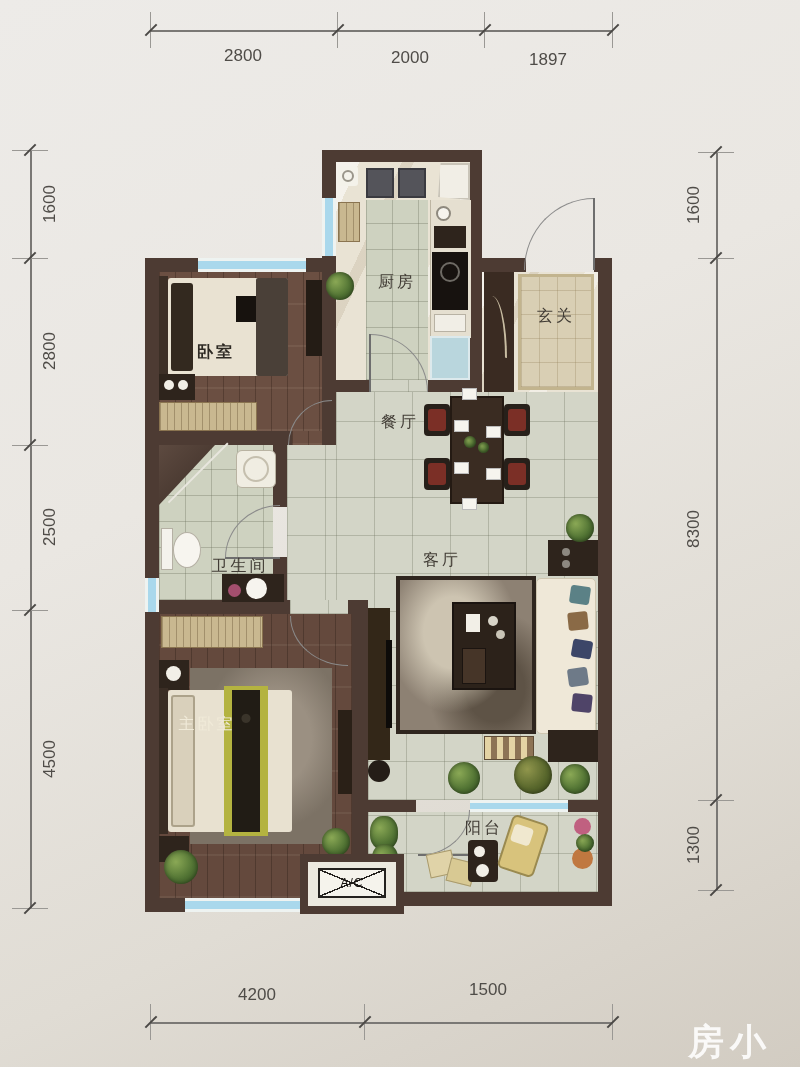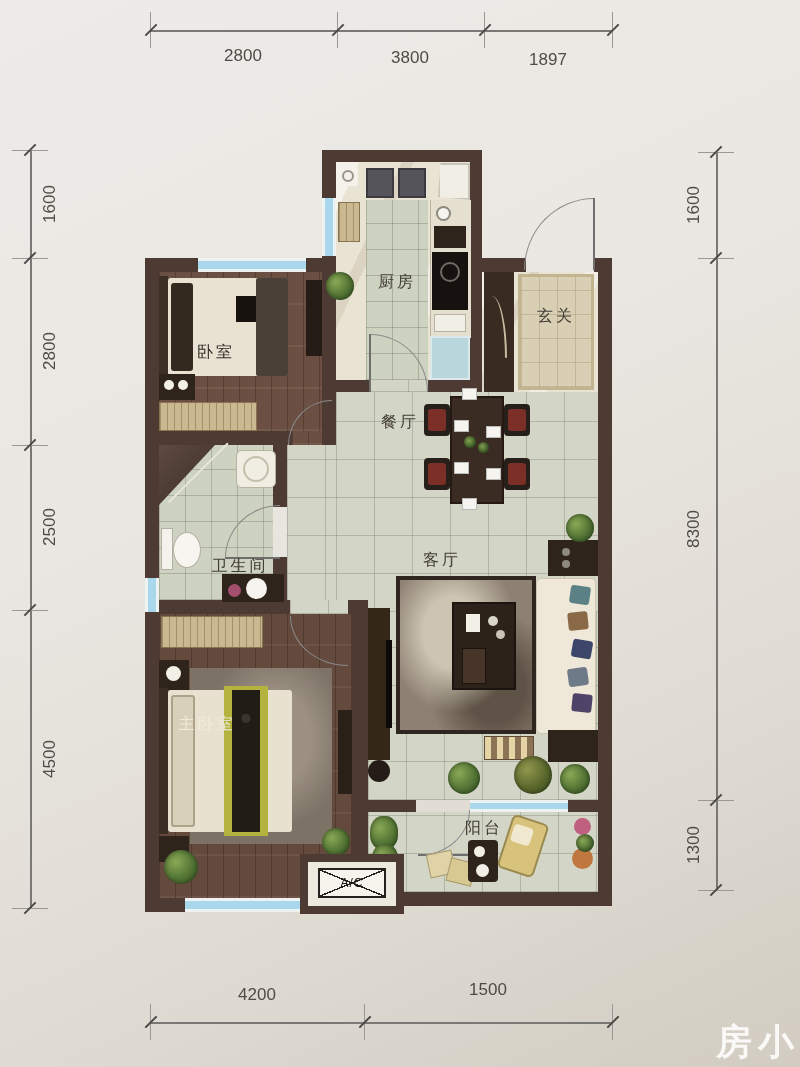--- a/index.html
+++ b/index.html
@@ -1,18 +1,18 @@
 <!DOCTYPE html>
 <html><head>
 <meta charset="utf-8">
 <style>
   html,body{margin:0;padding:0;}
   .page{position:relative;width:800px;height:1067px;overflow:hidden;
         font-family:"Liberation Sans","DejaVu Sans",sans-serif;
-        background:linear-gradient(155deg,#edebe8 0%,#eae7e2 40%,#e0dcd4 72%,#d2ccc2 100%);text-align:right;}
+        background:linear-gradient(155deg,#edebe8 0%,#eae7e2 40%,#e0dcd4 72%,#d2ccc2 100%);}
   
   .dlh{position:absolute;height:1.5px;background:#7a7875;}
   .dlv{position:absolute;width:1.5px;background:#7a7875;}
   .xt{position:absolute;width:1px;background:#9a9894;}
   .xt::after{content:"";position:absolute;left:-7.5px;top:50%;width:16px;height:2px;background:#4a4845;
              transform:translateY(-50%) rotate(-45deg);}
   .xl{position:absolute;height:1px;background:#9a9894;}
   .xl::after{content:"";position:absolute;left:50%;top:0;width:16px;height:2px;background:#4a4845;
              transform:translate(-50%,-50%) rotate(-45deg);}
   .dim{position:absolute;font-size:17px;color:#4f4c48;transform:translate(-50%,-50%);white-space:nowrap;}
@@ -58,21 +58,21 @@
 <body>
 
 <div class="page">
 
   <div class="dlh" style="left:150px;top:30px;width:462px;"></div>
   <div class="xt" style="left:150px;top:12px;height:36px;"></div>
   <div class="xt" style="left:337px;top:12px;height:36px;"></div>
   <div class="xt" style="left:484px;top:12px;height:36px;"></div>
   <div class="xt" style="left:612px;top:12px;height:36px;"></div>
   <span class="dim" style="left:243px;top:56px;">2800</span>
-  <span class="dim" style="left:410px;top:58px;">3800</span>
+  <span class="dim" style="left:410px;top:58px;">2000</span>
   <span class="dim" style="left:548px;top:60px;">1897</span>
 
   <div class="dlh" style="left:150px;top:1022px;width:462px;"></div>
   <div class="xt" style="left:150px;top:1004px;height:36px;"></div>
   <div class="xt" style="left:364px;top:1004px;height:36px;"></div>
   <div class="xt" style="left:612px;top:1004px;height:36px;"></div>
   <span class="dim" style="left:257px;top:995px;">4200</span>
   <span class="dim" style="left:488px;top:990px;">1500</span>
 
   <div class="dlv" style="left:30px;top:150px;height:758px;"></div>
@@ -265,21 +265,21 @@
   <div class="plant" style="left:576px;top:834px;width:18px;height:18px;"></div>
 
   <div class="f" style="left:300px;top:854px;width:104px;height:60px;background:#4d3b33;"></div>
   <div class="f" style="left:308px;top:862px;width:88px;height:44px;background:#ece9df;"></div>
   <div class="acx" style="left:318px;top:868px;width:68px;height:30px;">
     <span class="aclabel">A/C</span>
   </div>
 
   <span class="rlabel" style="left:397px;top:282px;">厨房</span>
   <span class="rlabel" style="left:556px;top:316px;">玄关</span>
-  <span class="rlabel" style="left:216px;top:352px;color:#2e2a24;">卧室</span>
+  <span class="rlabel" style="left:216px;top:352px;color:#2e2a24;font-weight:bold;">卧室</span>
   <span class="rlabel" style="left:400px;top:422px;">餐厅</span>
   <span class="rlabel" style="left:240px;top:566px;">卫生间</span>
   <span class="rlabel" style="left:442px;top:560px;">客厅</span>
   <span class="rlabel" style="left:207px;top:724px;color:#f0ead8;">主卧室</span>
   <span class="rlabel" style="left:484px;top:828px;">阳台</span>
 
   <span class="watermark" style="left:688px;top:1018px;">房小二</span>
 </div>
 
 </body></html>

